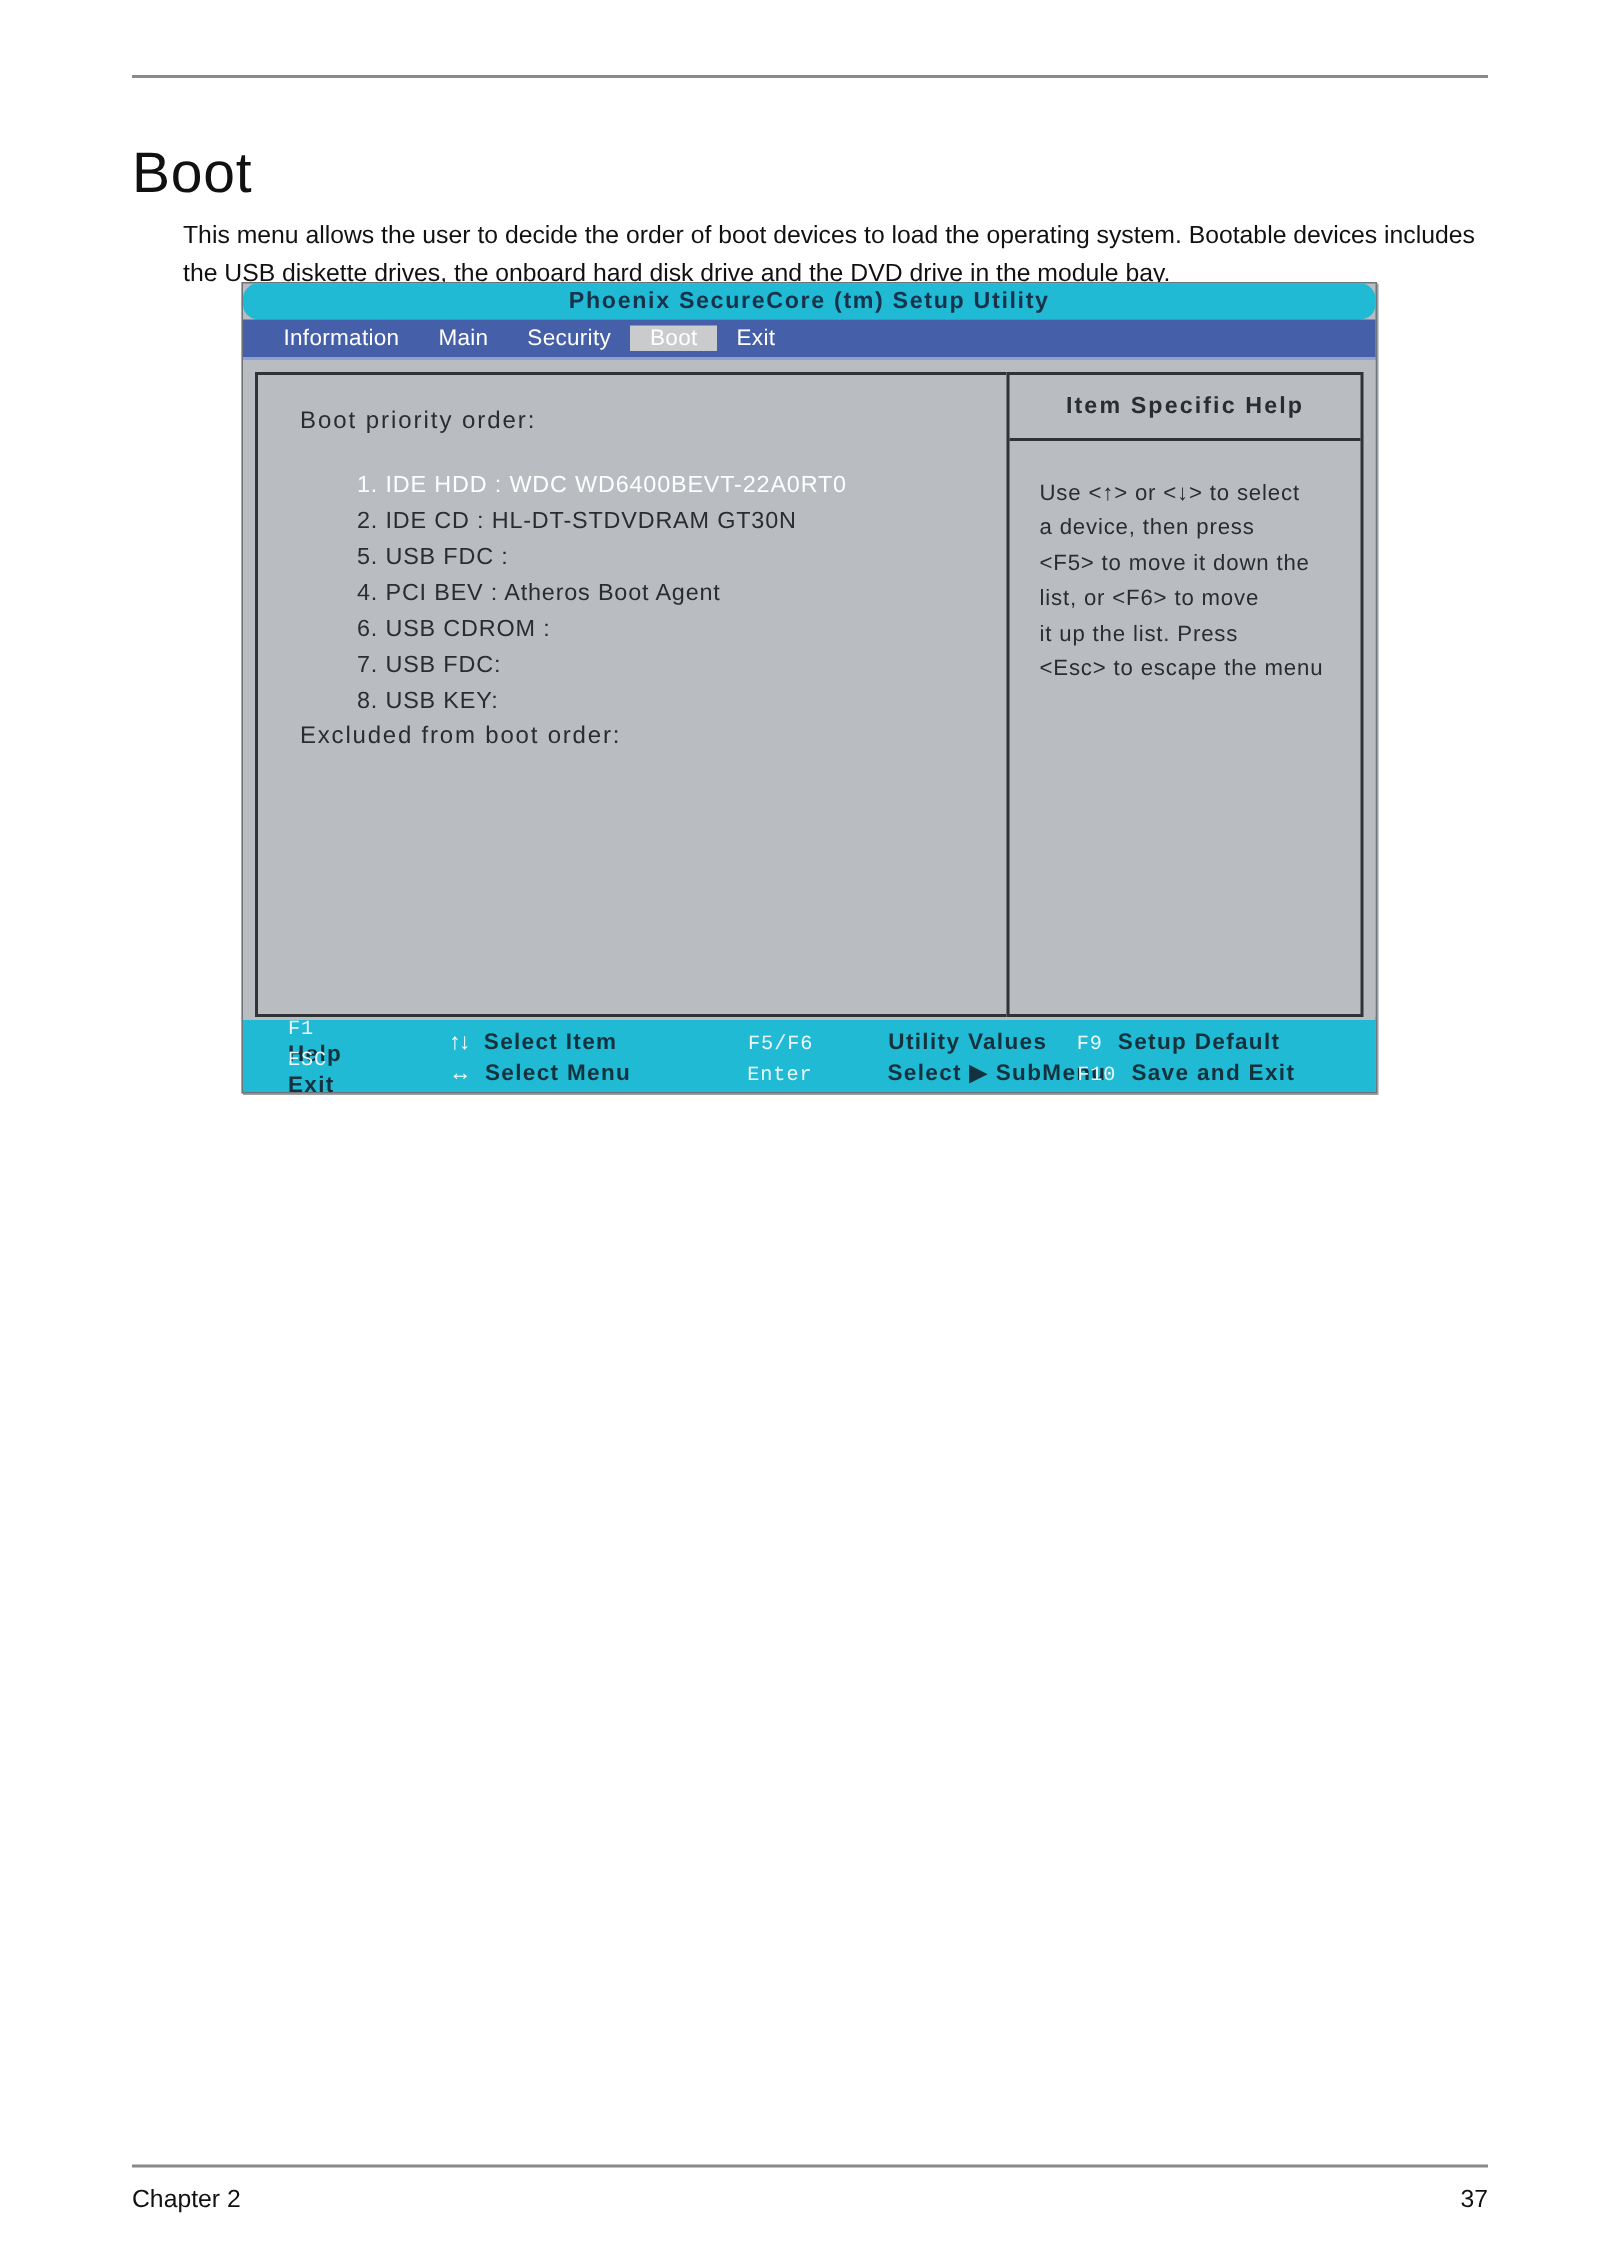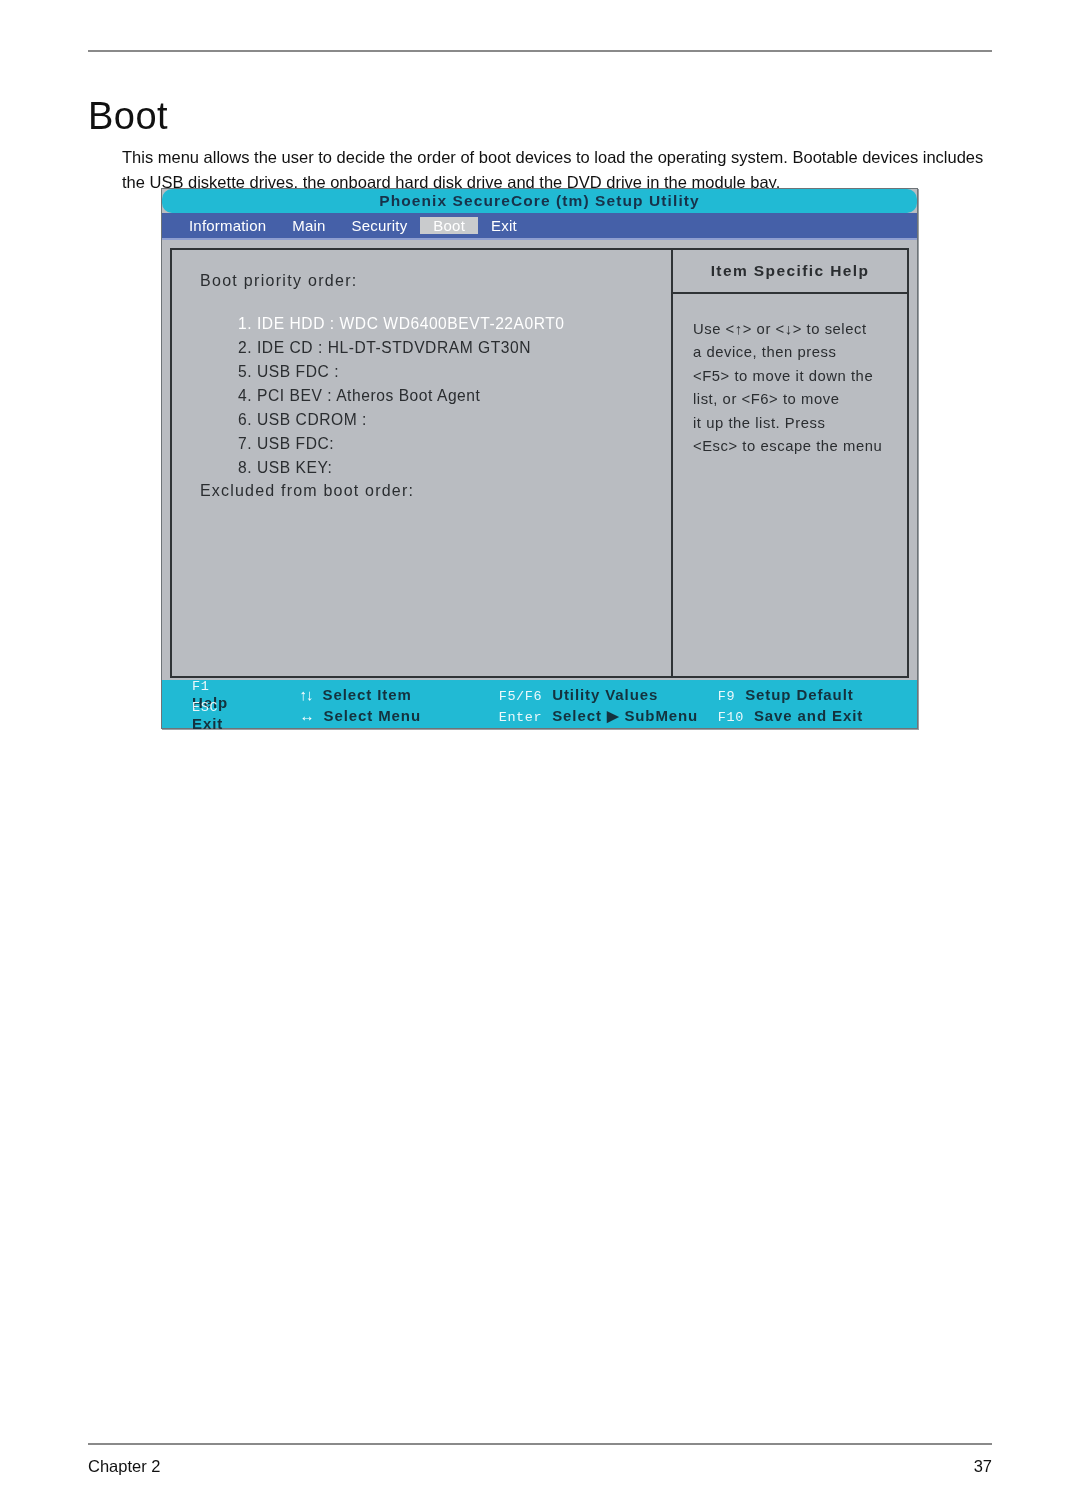--- a/index.html
+++ b/index.html
@@ -220,21 +220,21 @@
   .kdesc {
     color: #14323e;
     font-size: 15px;
     font-weight: 700;
     letter-spacing: 0.9px;
     white-space: nowrap;
     margin-left: 10px;
   }
   .col-a { width: 118px; flex-direction: column; }
   .col-b { width: 200px; }
-  .col-c { width: 220px; }
+  .col-c { width: 220px; gap: 40px; }
   .col-d { width: 200px; }
 </style>
 </head>
 <body>
 
 <div class="page-rule" id="rule-top"></div>
 
 <h1 class="page-title">Boot</h1>
 
 <p class="intro">This menu allows the user to decide the order of boot devices to load the operating system. Bootable devices includes the USB diskette drives, the onboard hard disk drive and the DVD drive in the module bay.</p>

